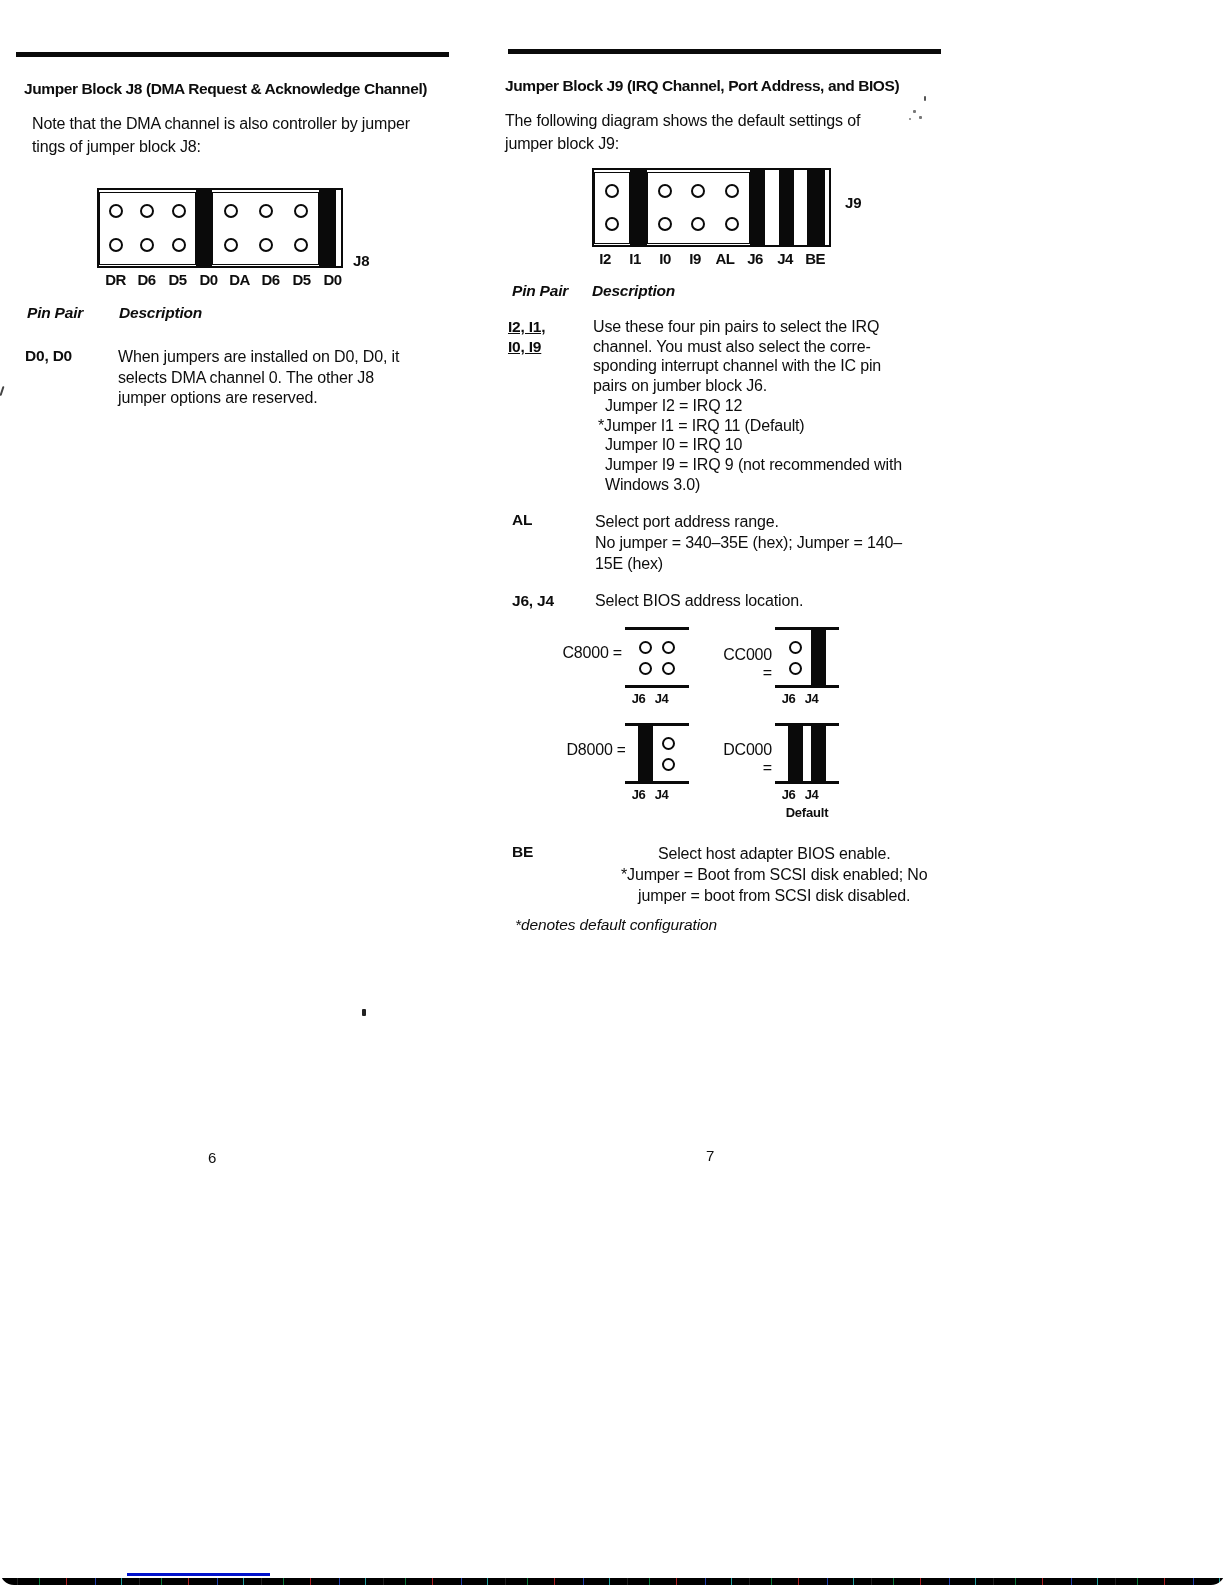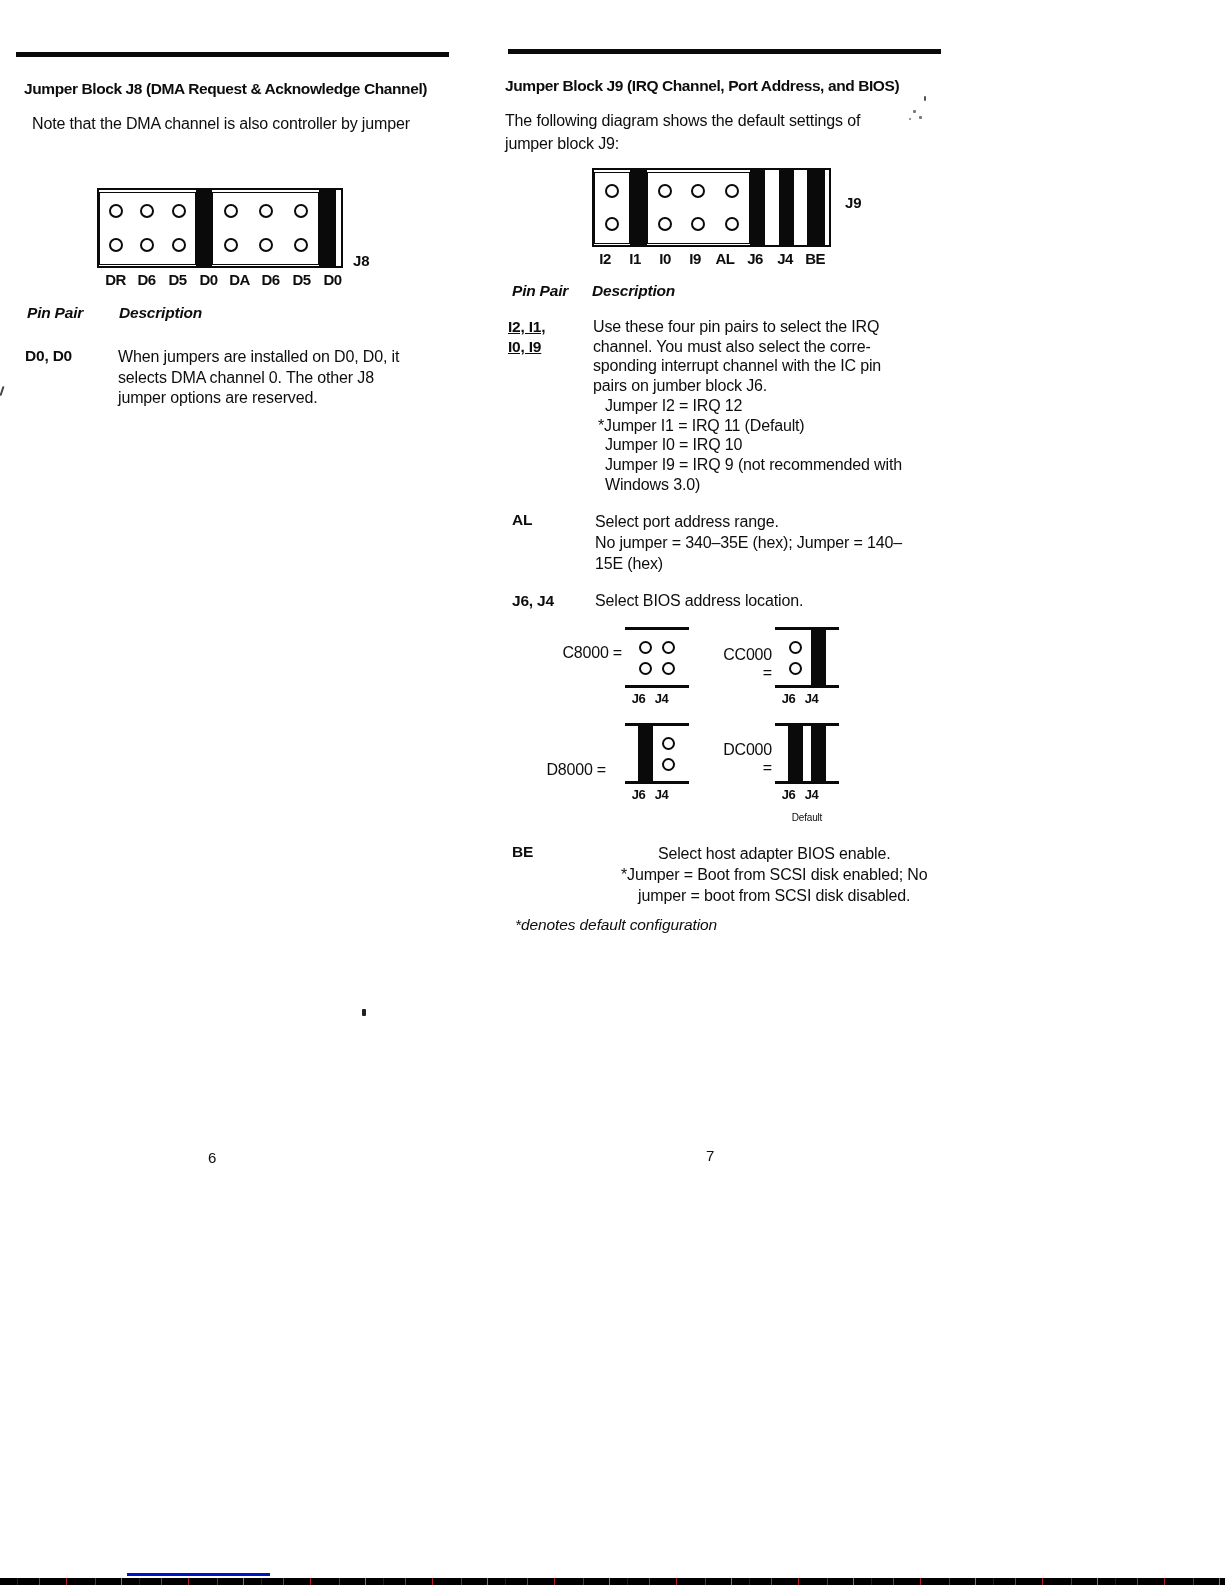--- a/index.html
+++ b/index.html
@@ -1,18 +1,18 @@
 <!DOCTYPE html>
 <html><head>
 <meta charset="utf-8">
 <style>
   html,body { margin:0; padding:0; background:#ffffff; }
   #page {
     position:relative; width:1225px; height:1585px; background:#ffffff;
-    font-family:"Liberation Sans", sans-serif; color:#0d0d0d; overflow:hidden;
+    font-family:"Liberation Sans", sans-serif; color:#0d0d0d; overflow:hidden;border-radius:14px;
   }
   .abs { position:absolute; white-space:nowrap; }
 
   
   .rule { position:absolute; height:5px; background:#0a0a0a; }
 
   
   .h1 { font-size:15.5px; font-weight:700; letter-spacing:-0.4px; }
   .body16 { font-size:16px; letter-spacing:-0.15px; }
   .lh22 div { line-height:22.5px; }
@@ -58,21 +58,21 @@
     position:absolute; top:0; bottom:0; width:15px;
     display:flex; flex-direction:column; justify-content:center; align-items:center; gap:8px;
   }
   .bcol.c1 { left:13px; }
   .bcol.c2 { left:36px; }
   .bcol.jumpered { background:#0a0a0a; top:-3px; bottom:-3px; }
   .pin13 { width:13px; height:13px; border:2px solid #0a0a0a; border-radius:50%; background:#fff; box-sizing:border-box; }
   .plabels { display:flex; margin-top:3px; font-size:13px; font-weight:700; letter-spacing:-0.5px; }
   .plabels span { display:inline-block; width:23px; text-align:center; }
   .plabels span:first-child { margin-left:2px; }
-  .bnote { text-align:center; font-size:10px; margin-top:10px; letter-spacing:-0.2px; }
+  .bnote { text-align:center; font-size:13px; margin-top:3px; letter-spacing:-0.2px;font-weight:bold; }
 
   
   .speck { position:absolute; background:#777; border-radius:1px; }
   .blue-line { position:absolute; background:#0011cc; }
   .bottom-strip {
     position:absolute; left:0; top:1578px; width:1225px; height:7px;
     background:repeating-linear-gradient(90deg,
       #000 0 17px, #222 17px 18px, #000 18px 39px, #0a7a3a 39px 40px,
       #000 40px 66px, #b02020 66px 67px, #000 67px 95px, #2040b0 95px 96px,
       #000 96px 121px, #20a0a0 121px 122px);
@@ -83,20 +83,21 @@
 
 <div id="page">
 
   <div class="rule" style="left:16px; top:52px; width:433px;"></div>
   <div class="rule" style="left:508px; top:49px; width:433px;"></div>
 
   <div class="abs h1" style="left:24px; top:80px;">Jumper Block J8 (DMA Request &amp; Acknowledge Channel)</div>
 
   <div class="abs body16 lh22" style="left:32px; top:113px;">
     <div>Note that the DMA channel is also controller by jumper</div>
+    <div>tings of jumper block J8:</div>
   </div>
 
   <div class="jblock" style="left:97px; top:188px; height:76px;">
     <div class="jb-grp cols3" style="width:97px;">
       <span class="pin"></span>
         <span class="pin"></span>
         <span class="pin"></span>
       <span class="pin"></span>
         <span class="pin"></span>
         <span class="pin"></span>
@@ -236,21 +237,21 @@
         </div>
       <div class="bcol c2 jumpered"></div>
     </div>
     <div class="bframe-line"></div>
     <div class="plabels">
       <span>J6</span>
       <span>J4</span>
     </div>
   </div>
 
-  <div class="bios-label" style="left:544px; top:741px;margin-top:20px;">D8000 =</div>
+  <div class="bios-label" style="left:564px; top:741px;">D8000 =</div>
   <div class="bios" style="left:625px; top:723px;">
     <div class="bframe-line"></div>
     <div class="bmid">
       <div class="bcol c1 jumpered"></div>
       <div class="bcol c2 open">
           <span class="pin13"></span>
           <span class="pin13"></span>
         </div>
     </div>
     <div class="bframe-line"></div>

